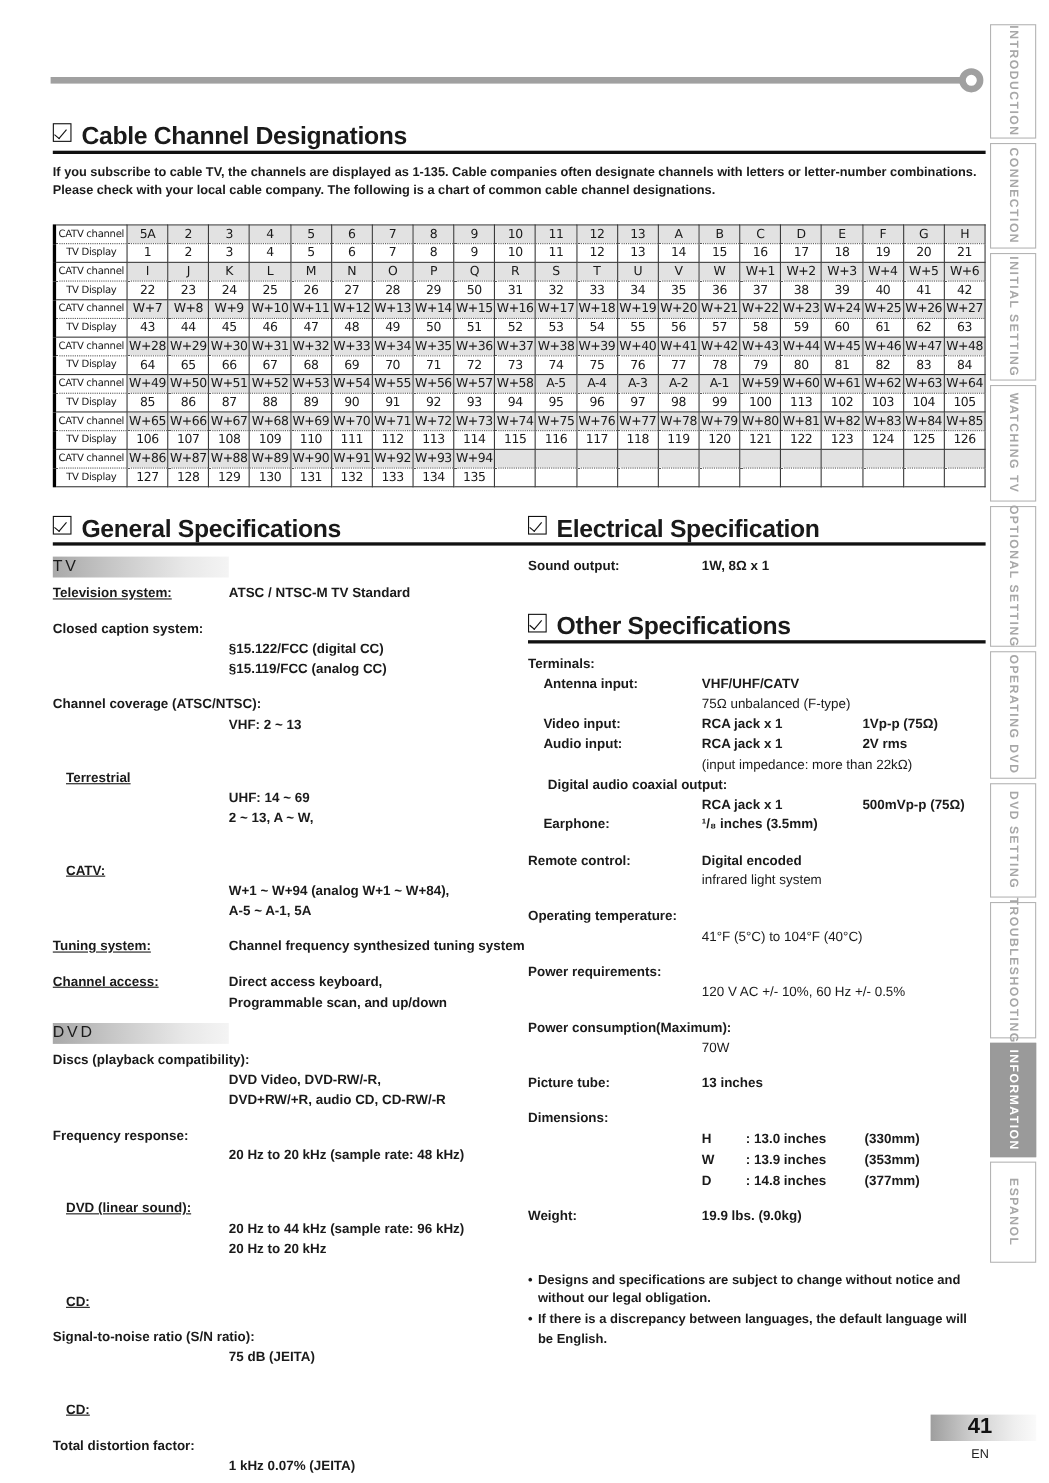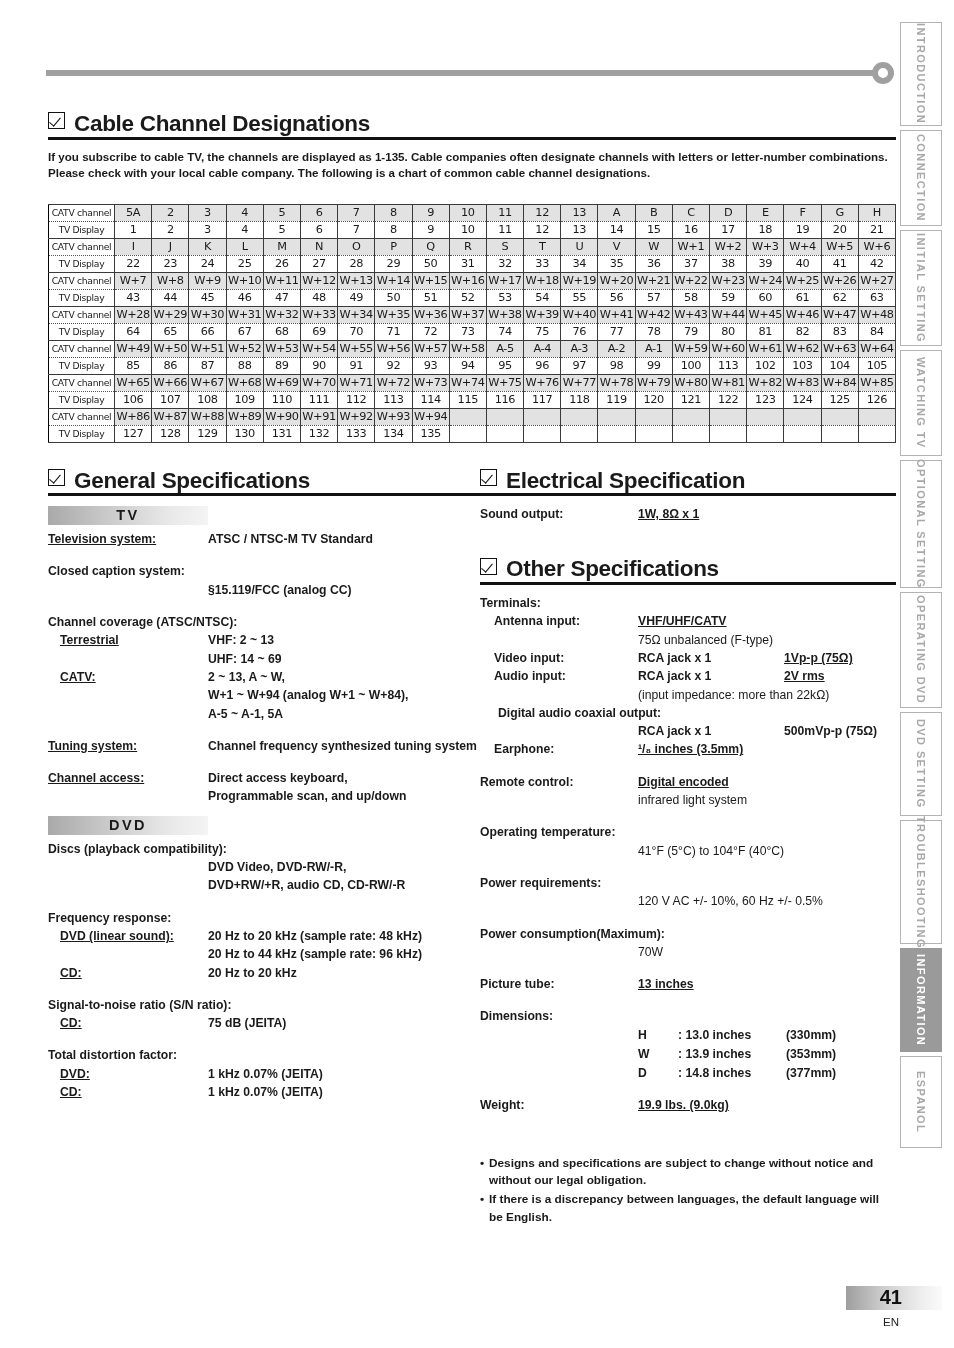--- a/index.html
+++ b/index.html
@@ -53,53 +53,53 @@
     font-size: 11.3px; text-align: center;
     height: 16px; line-height: 16px;
     font-family: "DejaVu Sans", sans-serif;
     letter-spacing: -0.4px;
     overflow: hidden; white-space: nowrap;
   }
   table.chan tr.catv td { background: #e2e2e2; border-bottom: 1px dotted #555; }
   table.chan tr.disp td { background: #ffffff; border-bottom: 1px solid #3a3a3a; }
   table.chan tr.catv td.lbl, table.chan tr.disp td.lbl {
     background: #ffffff; font-size: 9.2px; width: 66px; text-align: center;
-    letter-spacing: -0.3px; border-left: 1px solid #000000;
+    letter-spacing: -0.3px; border-left: 3px solid #000000;
   }
   table.chan tr:first-child td { border-top: 1px solid #3a3a3a; }
   table.chan td.empty { background: #e2e2e2; }
   table.chan tr.disp td.empty { background: #ffffff; }
 
   
   .cols { display: flex; margin-top: 26px; }
   .col-l { width: 432px; }
   .col-r { width: 416px; }
 
   .badge {
     width: 160px; height: 19px; line-height: 19px;
-    text-align: center; font-size: 14.5px; font-weight: bold;
+    text-align: left; font-size: 14.5px; font-weight: normal;
     letter-spacing: 2.5px; margin: 10px 0 5px 0;
     background: linear-gradient(to right, #a9a9a9 0%, #c8c8c8 35%, #e8e8e8 75%, #f4f4f4 100%);
   }
 
   
   .kv { display: flex; font-size: 12.2px; line-height: 1.5; }
   .kv .key { font-weight: bold; width: 160px; flex: none; text-decoration: underline; }
-  .kv .key.i1 { padding-left: 12px; width: 160px; }
+  .kv .key.i1 { padding-left: 12px; width: 160px; margin-top: 48px; }
   .kv .val2 { font-weight: bold; }
   .blk-title { font-weight: bold; font-size: 12.2px; line-height: 1.5; }
   .offset { padding-left: 160px; font-weight: bold; font-size: 12.2px; line-height: 1.5; }
   .gap { height: 14px; }
 
   
   .kvr { display: flex; font-size: 12.2px; line-height: 1.5; }
   .kvr .key { font-weight: bold; width: 158px; flex: none; }
   .kvr .key.i1 { padding-left: 14px; }
   .kvr .c1 { font-weight: bold; width: 146px; flex: none; }
-  .kvr .c2 { font-weight: bold; text-decoration: underline; }
+  .kvr .c2 { font-weight: bold; }
   .offr { padding-left: 158px; font-weight: normal; font-size: 12.2px; line-height: 1.5; }
   .offr2 { padding-left: 158px; display: flex; font-size: 12.2px; line-height: 1.5; }
   .offr2 .c1 { font-weight: bold; width: 146px; flex: none; }
   .offr2 .c2 { font-weight: bold; }
 
   .dimrow { padding-left: 158px; display: flex; font-size: 12.2px; line-height: 1.55; font-weight: bold; }
   .dimrow .d1 { width: 40px; flex: none; }
   .dimrow .d2 { width: 108px; flex: none; }
   .dimrow .d3 { }
 
@@ -543,20 +543,21 @@
         <div class="badge">TV</div>
 
         <div class="kv">
           <div class="key">Television system:</div>
           <div class="val2">ATSC / NTSC-M TV Standard</div>
         </div>
 
         <div class="gap"></div>
 
         <div class="blk-title">Closed caption system:</div>
+        <div class="offset">§15.122/FCC (digital CC)</div>
         <div class="offset">§15.119/FCC (analog CC)</div>
 
         <div class="gap"></div>
 
         <div class="blk-title">Channel coverage (ATSC/NTSC):</div>
         <div class="kv">
           <div class="key i1">Terrestrial</div>
           <div class="val2">VHF:  2 ~ 13</div>
         </div>
         <div class="offset">UHF:  14 ~ 69</div>

